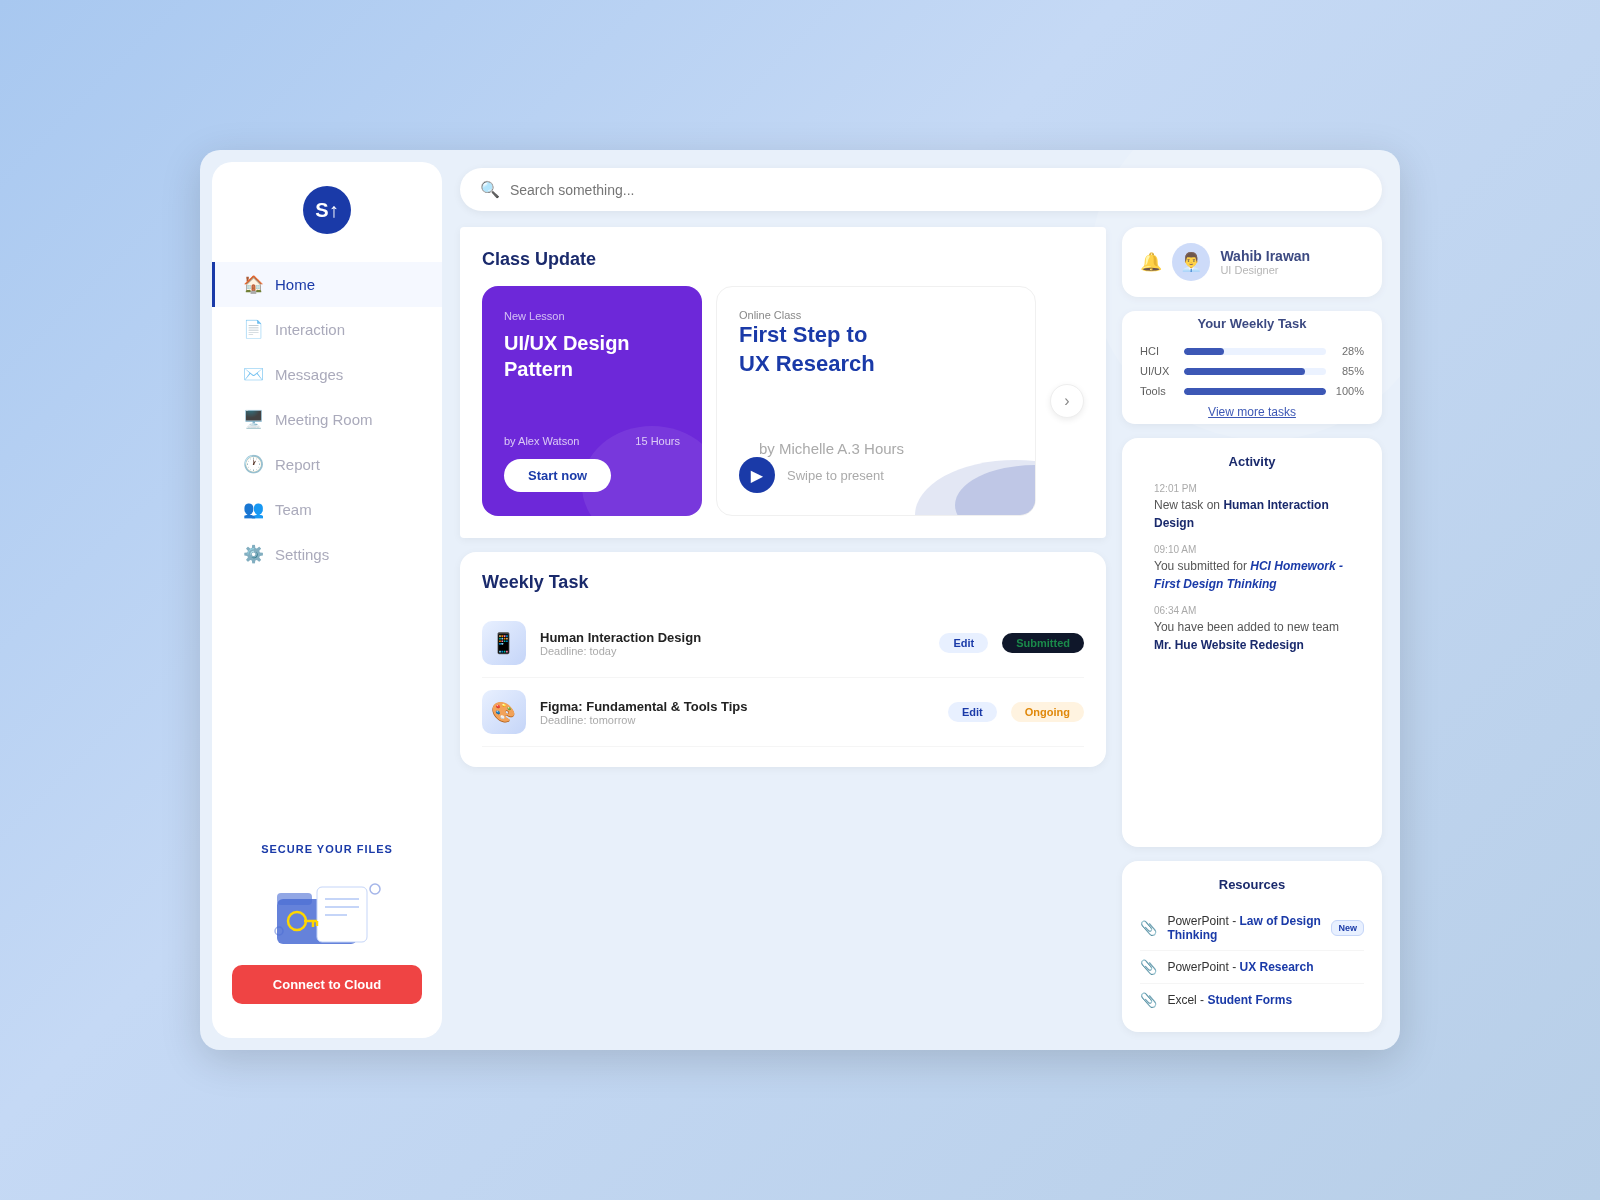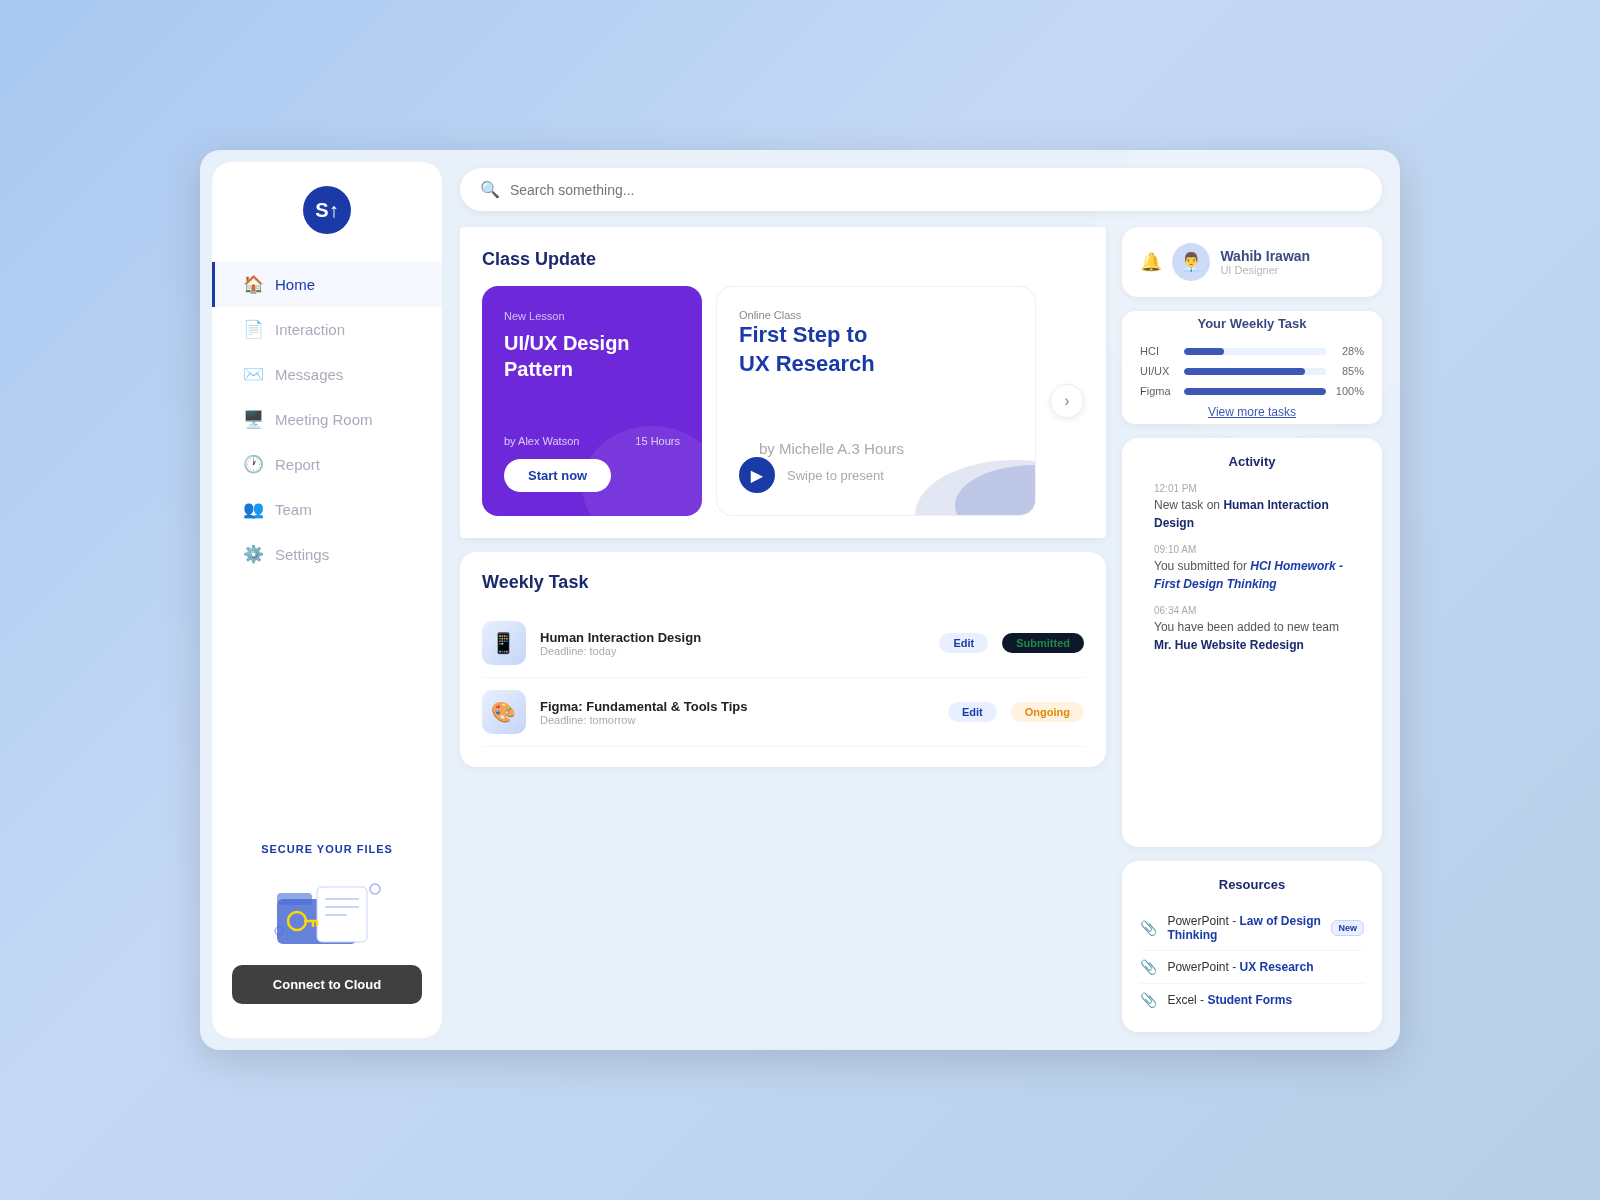--- a/index.html
+++ b/index.html
@@ -96,21 +96,21 @@
       margin-bottom: 14px;
     }
     .secure-illustration {
       width: 120px;
       height: 80px;
       margin: 0 auto 16px;
       position: relative;
     }
     .connect-btn {
       width: 100%;
-      background: #404040;
+      background: #ef4444;
       color: #fff;
       border: none;
       border-radius: 10px;
       padding: 12px;
       font-size: 13px;
       font-weight: 600;
       cursor: pointer;
     }
 
     
@@ -677,21 +677,21 @@
             <span class="progress-pct">28%</span>
           </div>
           <div class="progress-item">
             <span class="progress-label">UI/UX</span>
             <div class="progress-bar-bg">
               <div class="progress-bar-fill" style="width:85%"></div>
             </div>
             <span class="progress-pct">85%</span>
           </div>
           <div class="progress-item">
-            <span class="progress-label">Figma</span>
+            <span class="progress-label">Tools</span>
             <div class="progress-bar-bg">
               <div class="progress-bar-fill" style="width:100%"></div>
             </div>
             <span class="progress-pct">100%</span>
           </div>
           <a class="view-more-link">View more tasks</a>
         </div>
 
         <div class="activity-card">
           <div class="card-title">Activity</div>

